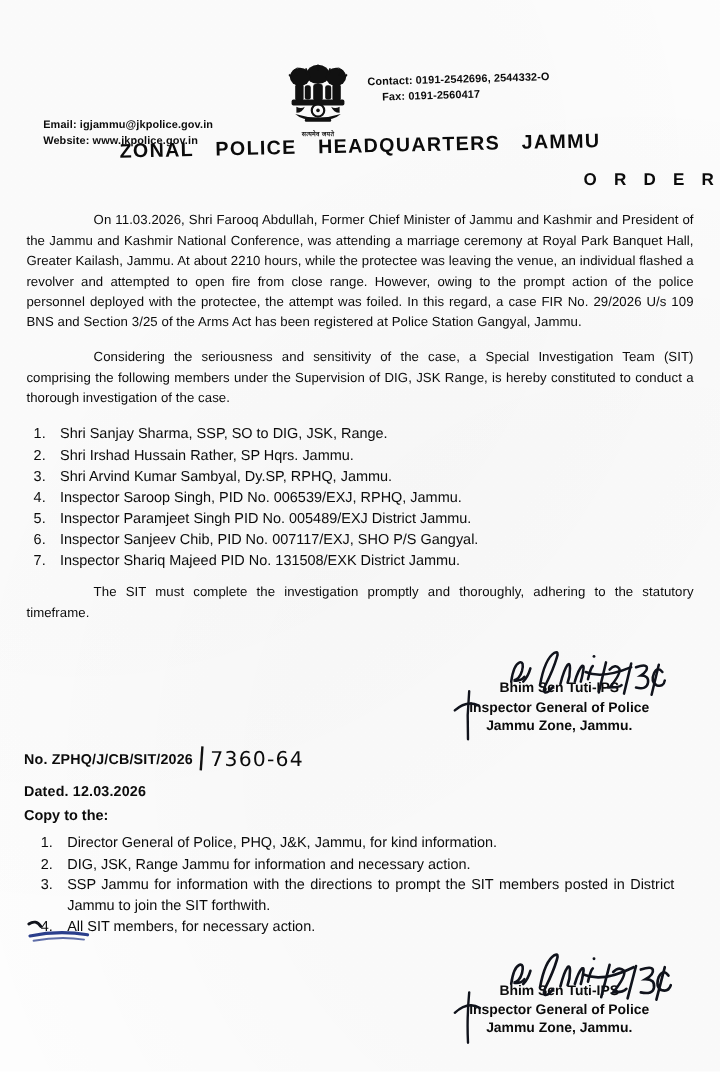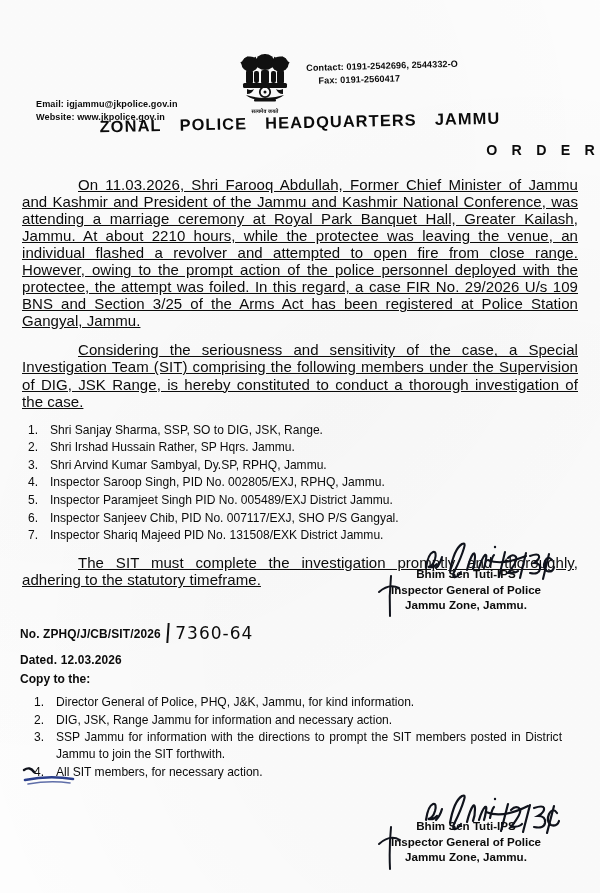--- a/index.html
+++ b/index.html
@@ -105,26 +105,25 @@
 
   
   .body-wrap {
     position: absolute;
     left: 22px;
     top: 176px;
     width: 556px;
   }
   p.para {
     margin: 0 0 12px 0;
-    font-size: 15px;
+    font-size: 11px;
     line-height: 17.05px;
     text-align: justify;
     text-justify: inter-word;
     letter-spacing: 0.06px;
-    text-decoration: underline;
   }
   p.para .indent { display: inline-block; width: 56px; }
 
   ol.members, ol.copylist {
     margin: 0;
     padding: 0 0 0 0;
     list-style: none;
   }
   ol.members { margin-top: 2px; margin-bottom: 10px; }
   ol.members > li, ol.copylist > li {
@@ -260,21 +259,21 @@
   <div class="body-wrap">
 
     <p class="para"><span class="indent"></span><span>On 11.03.2026, Shri Farooq Abdullah, Former Chief Minister of Jammu and Kashmir and President of the Jammu and Kashmir National Conference, was attending a marriage ceremony at Royal Park Banquet Hall, Greater Kailash, Jammu. At about 2210 hours, while the protectee was leaving the venue, an individual flashed a revolver and attempted to open fire from close range. However, owing to the prompt action of the police personnel deployed with the protectee, the attempt was foiled. In this regard, a case FIR No. 29/2026 U/s 109 BNS and Section 3/25 of the Arms Act has been registered at Police Station Gangyal, Jammu.</span></p>
 
     <p class="para"><span class="indent"></span><span>Considering the seriousness and sensitivity of the case, a Special Investigation Team (SIT) comprising the following members under the Supervision of DIG, JSK Range, is hereby constituted to conduct a thorough investigation of the case.</span></p>
 
     <ol class="members">
       <li><span class="num">1.</span><span>Shri Sanjay Sharma, SSP, SO to DIG, JSK, Range.</span></li>
       <li><span class="num">2.</span><span>Shri Irshad Hussain Rather, SP Hqrs. Jammu.</span></li>
       <li><span class="num">3.</span><span>Shri Arvind Kumar Sambyal, Dy.SP, RPHQ, Jammu.</span></li>
-      <li><span class="num">4.</span><span>Inspector Saroop Singh, PID No. 002805/EXJ, RPHQ, Jammu.</span></li>
+      <li><span class="num">4.</span><span>Inspector Saroop Singh, PID No. 006539/EXJ, RPHQ, Jammu.</span></li>
       <li><span class="num">5.</span><span>Inspector Paramjeet Singh PID No. 005489/EXJ District Jammu.</span></li>
       <li><span class="num">6.</span><span>Inspector Sanjeev Chib, PID No. 007117/EXJ, SHO P/S Gangyal.</span></li>
       <li><span class="num">7.</span><span>Inspector Shariq Majeed PID No. 131508/EXK District Jammu.</span></li>
     </ol>
 
     <p class="para"><span class="indent"></span><span>The SIT must complete the investigation promptly and thoroughly, adhering to the statutory timeframe.</span></p>
   </div>
 
   <div class="sig-block" style="left: 336px; top: 566px;">
     <div class="name-row">Bhim Sen Tuti-IPS</div>

